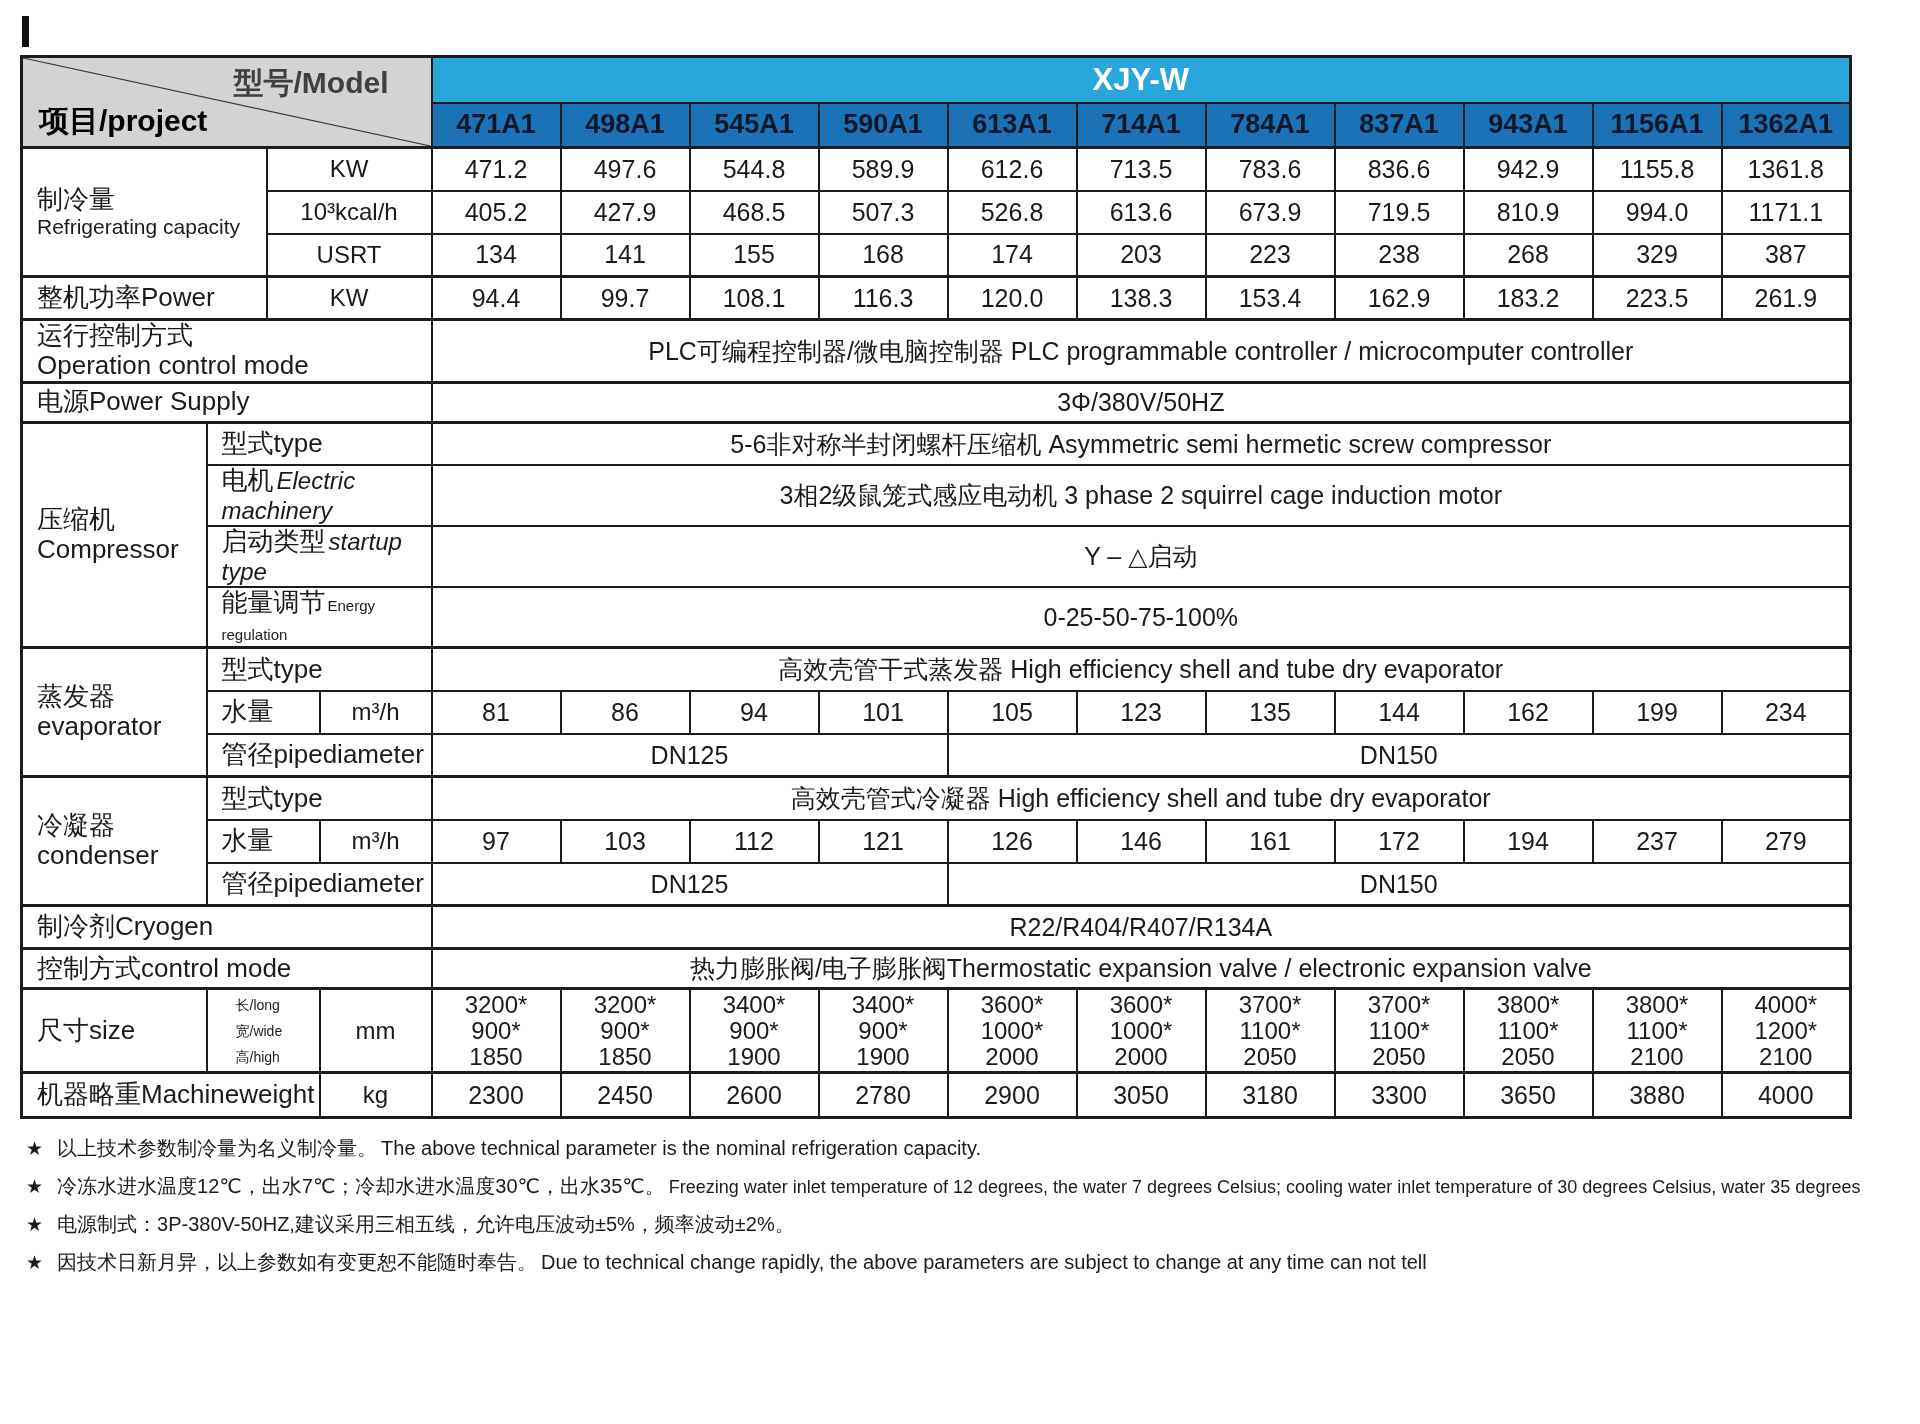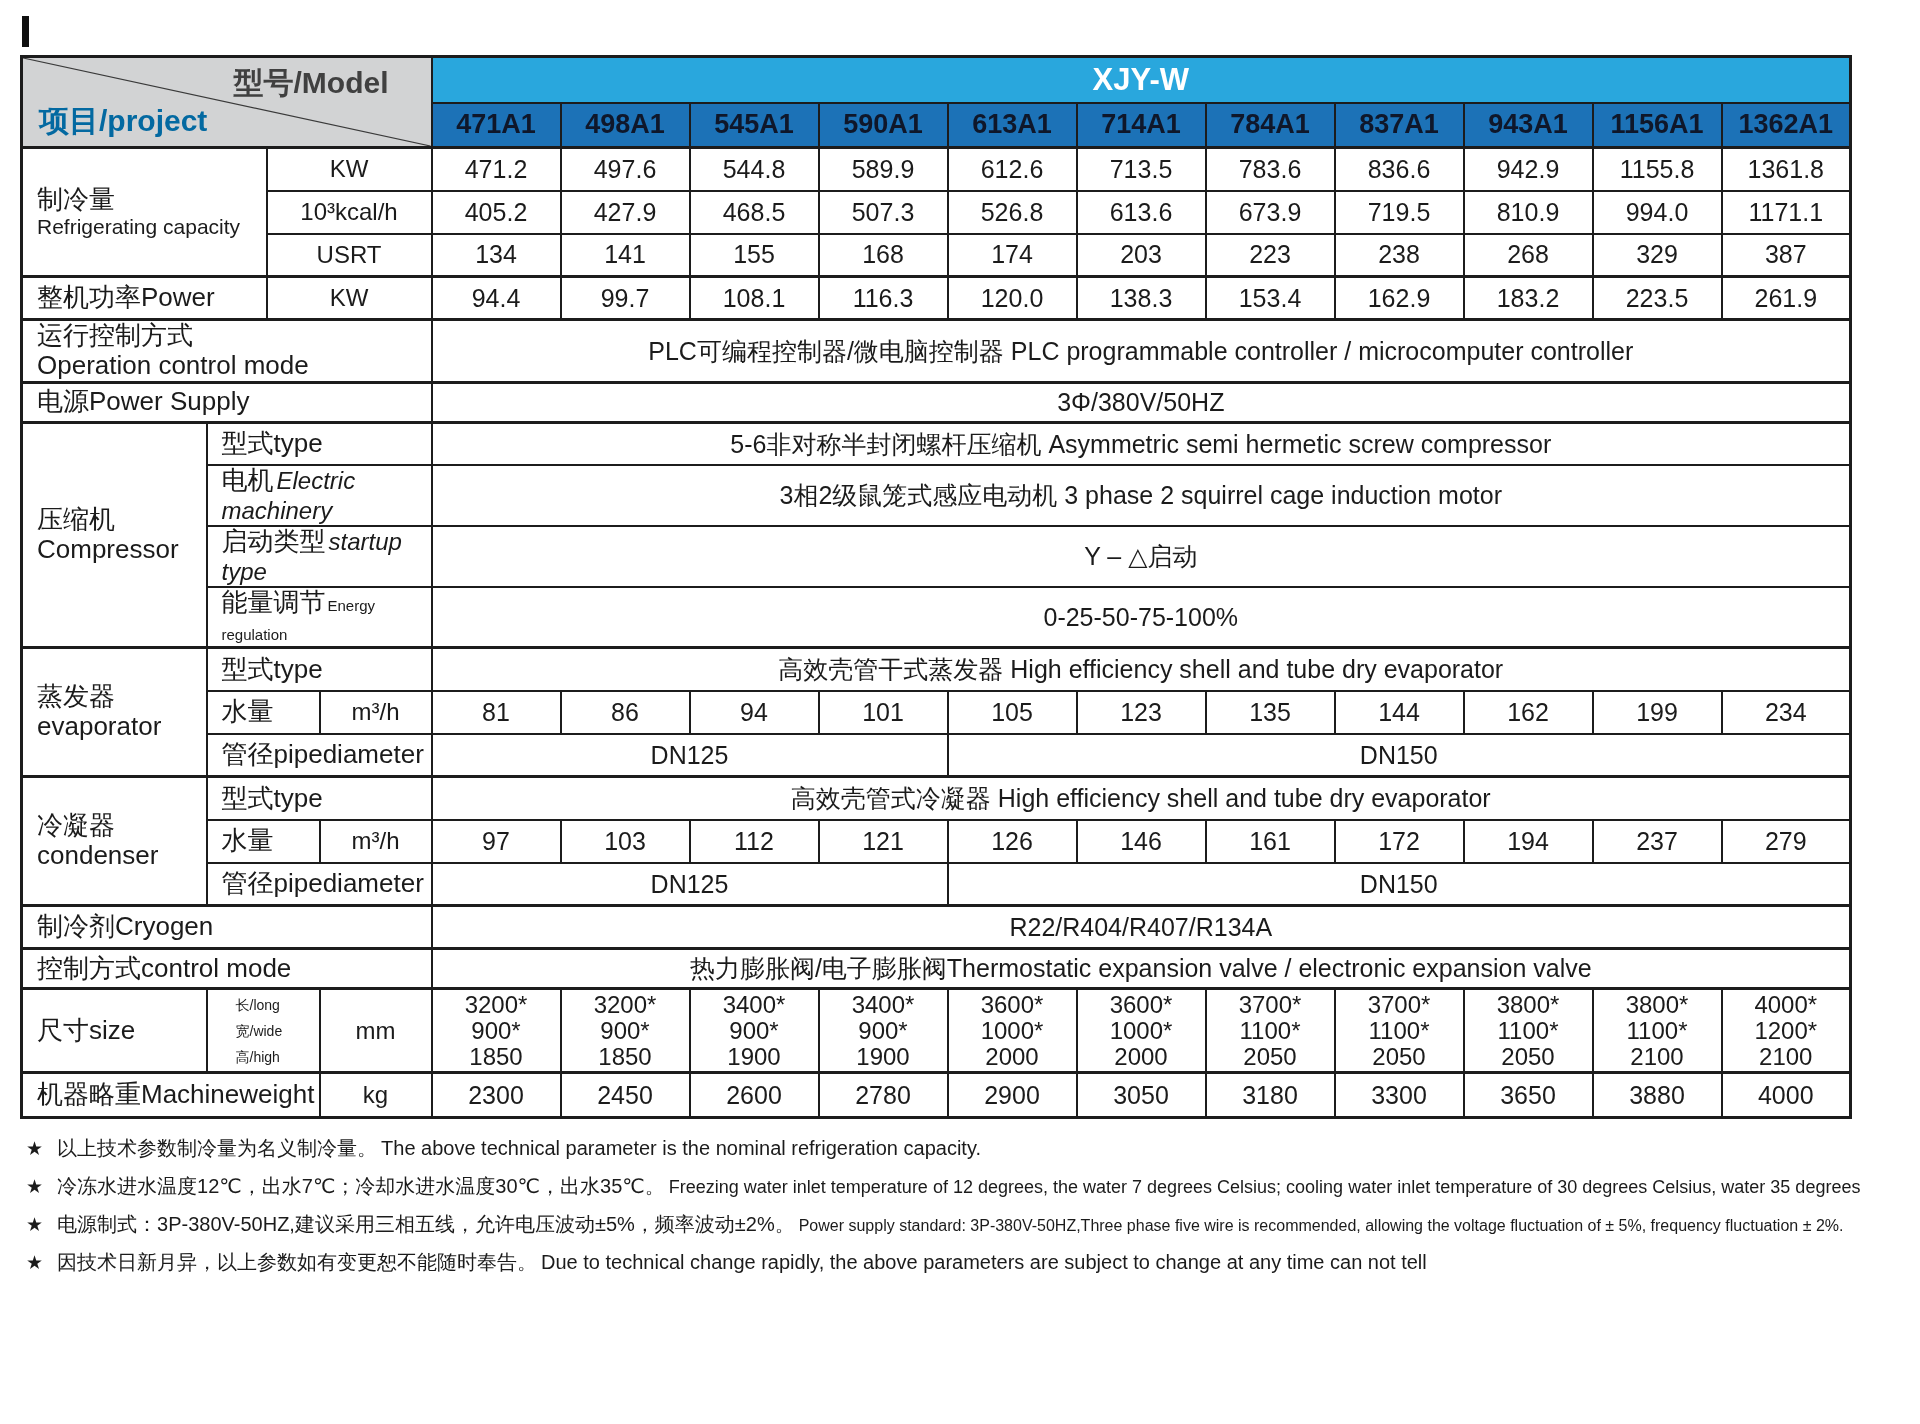--- a/index.html
+++ b/index.html
@@ -15,21 +15,21 @@
 
   
   table.spec { border-collapse:collapse; table-layout:fixed; width:1830px; margin-left:20px; border:3px solid #1c1c1c; }
   td { border:2px solid #1c1c1c; padding:0 4px; font-size:25px; text-align:center; vertical-align:middle; overflow:hidden; line-height:1.15; }
   tr.sec > td { border-top-width:3px; }
 
   
   td.diag { position:relative; background:#d2d3d4; padding:0; }
   td.diag svg { position:absolute; left:0; top:0; width:100%; height:100%; }
   .model-lab { position:absolute; top:8px; right:42px; font-size:30px; font-weight:bold; color:#404040; }
-  .proj-lab { position:absolute; bottom:8px; left:16px; font-size:30px; font-weight:bold; color:#0369a1; }
+  .proj-lab { position:absolute; bottom:8px; left:16px; font-size:30px; font-weight:bold; color:#000000; }
   td.series { background:#29a7dd; color:#ffffff; font-size:31px; font-weight:bold; }
   td.model  { background:#1c72b7; color:#0f172a; font-size:27px; font-weight:bold; padding:0 2px; }
 
   
   td.lab { text-align:left; padding-left:14px; }
   td.lab .cn { font-size:26px; }
   td.lab .en { font-size:21px; }
   td.lab .sm { font-size:24px; margin-left:3px;font-style:italic; }
   td.lab .xs { font-size:15px; margin-left:2px; }
   td.unit { font-size:24px; }
@@ -339,20 +339,19 @@
     <span class="fen">The above technical parameter is the nominal refrigeration capacity.</span>
   </div>
   <div class="foot">
     <span class="star">★</span>
     <span class="fcn">冷冻水进水温度12℃，出水7℃；冷却水进水温度30℃，出水35℃。</span>
     <span class="fen">Freezing water inlet temperature of 12 degrees, the water 7 degrees Celsius; cooling water inlet temperature of 30 degrees Celsius, water 35 degrees</span>
   </div>
   <div class="foot">
     <span class="star">★</span>
     <span class="fcn">电源制式：3P-380V-50HZ,建议采用三相五线，允许电压波动±5%，频率波动±2%。</span>
-    <span class="fen">Power supply standard: 3P-380V-50HZ,Three phase five wire is recommended, allowing the voltage fluctuation of ± 5%, frequency fluctuation ± 2%.</span>
   </div>
   <div class="foot">
     <span class="star">★</span>
     <span class="fcn">因技术日新月异，以上参数如有变更恕不能随时奉告。</span>
     <span class="fen">Due to technical change rapidly, the above parameters are subject to change at any time can not tell</span>
   </div>
 </div>
 
 </body></html>

